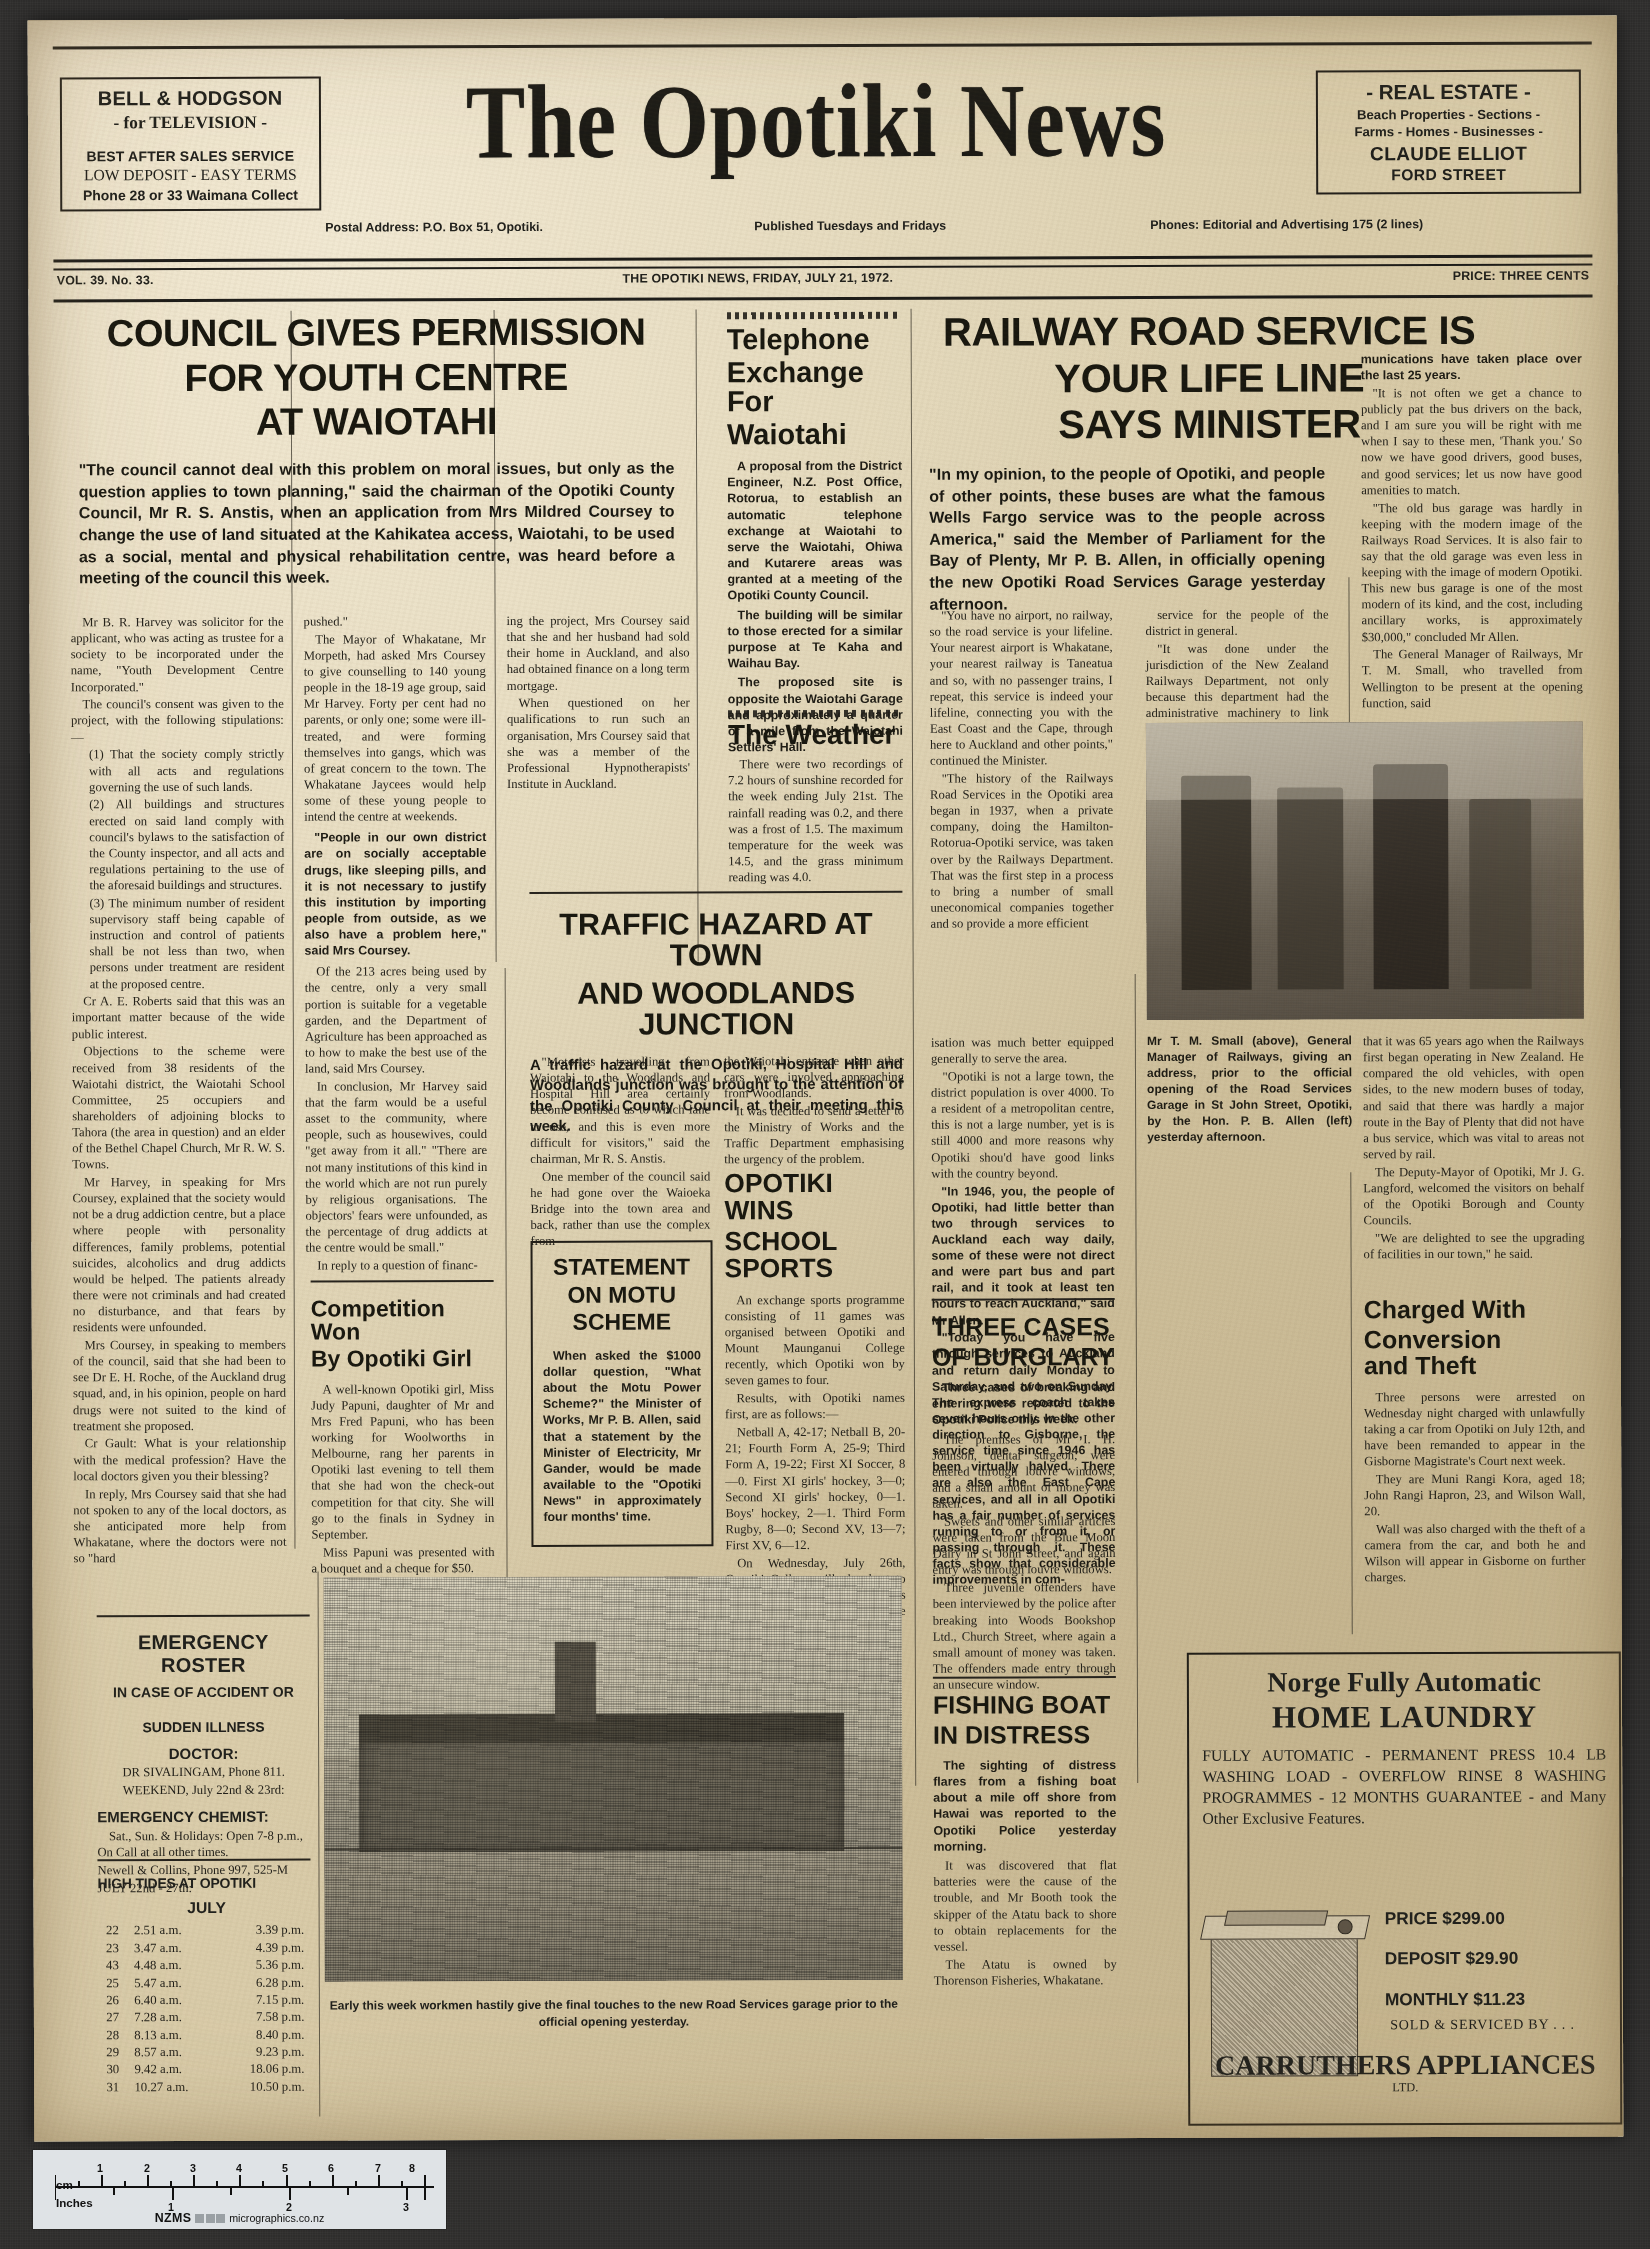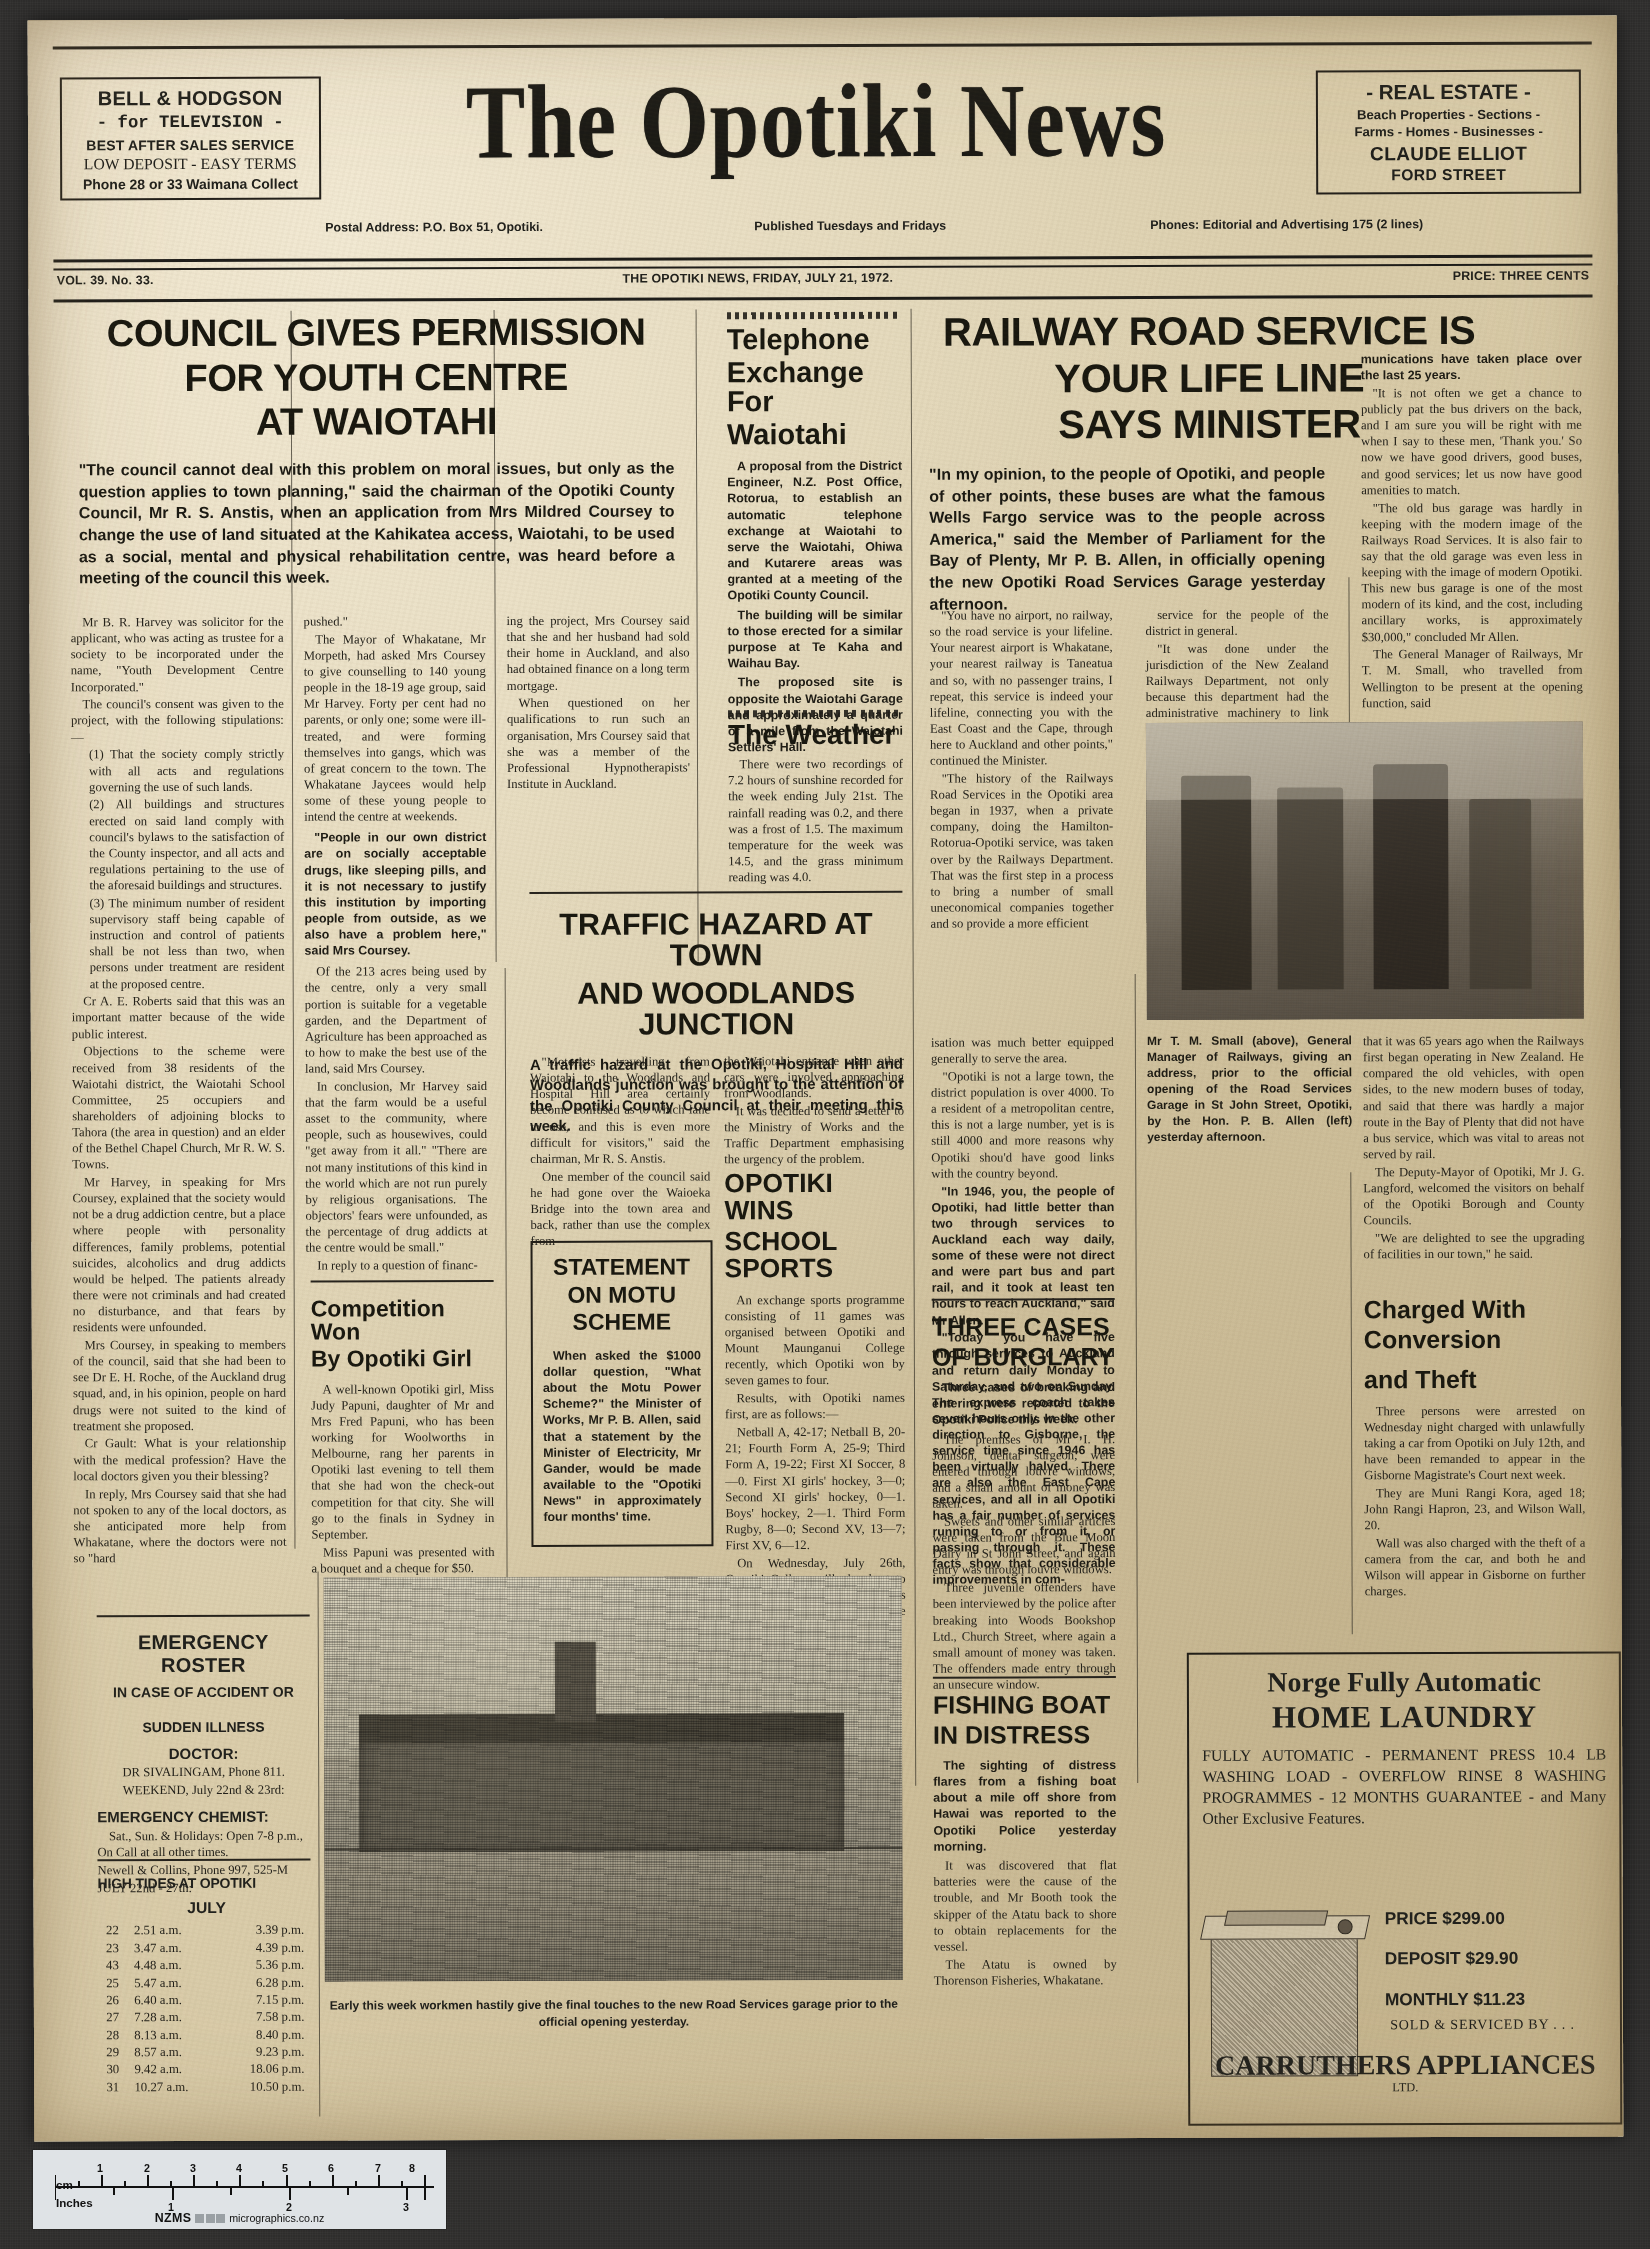--- a/index.html
+++ b/index.html
@@ -34,21 +34,21 @@
   .page{position:absolute;left:0;top:0;width:1589px;height:2121px;}
 
   
   .mast{position:absolute;left:25px;top:26.4px;width:1539px;height:206px;}
   .mastrule{position:absolute;left:0;right:0;height:2.5px;background:#1d1c19;}
   .mast .boxad{position:absolute;border:2.5px solid #221f1a;padding:5px 6.6px 6.6px;text-align:center;
     line-height:1.05;}
   .mast .boxad.left{left:6.6px;top:31px;width:244px;}
   .mast .boxad.right{left:1263px;top:28px;width:248px;}
   .ad-l1{font-family:"Liberation Sans",sans-serif;font-weight:bold;font-size:20px;letter-spacing:0.3px;margin:4.1px 0 5px;}
-  .ad-l2{font-family:Liberation Mono, monospace;font-weight:bold;font-size:17.3px;margin:0 0 5px;}
+  .ad-l2{font-family:Liberation Serif, serif;font-weight:bold;font-size:17.3px;margin:0 0 16px;}
   .ad-l3{font-family:"Liberation Sans",sans-serif;font-weight:bold;font-size:14px;margin:0 0 4.1px;letter-spacing:0.2px;}
   .ad-l4{font-family:"Liberation Serif",serif;font-size:15.7px;margin:0 0 4.1px;}
   .ad-l5{font-family:"Liberation Sans",sans-serif;font-weight:bold;font-size:14px;margin:0;}
   .re1{font-family:"Liberation Sans",sans-serif;font-weight:bold;font-size:20.6px;margin:3.3px 0 5.8px;}
   .re2{font-family:"Liberation Sans",sans-serif;font-weight:bold;font-size:13.2px;margin:0 0 3.3px;}
   .re3{font-family:"Liberation Sans",sans-serif;font-weight:bold;font-size:19px;margin:5px 0 3.3px;letter-spacing:0.4px;}
   .re4{font-family:"Liberation Sans",sans-serif;font-weight:bold;font-size:15.7px;margin:0 0 1.7px;letter-spacing:0.4px;}
 
   .flag{position:absolute;left:272px;top:33px;width:982px;text-align:center;
     font-family:"Liberation Serif",serif;font-weight:bold;font-size:89px;line-height:1;
@@ -343,21 +343,21 @@
 
     <div class="col bodytxt" style="left:1332px;top:1017px;width:221px;">
       <p style="text-indent:0;">that it was 65 years ago when the Railways first began operating in New Zealand. He compared the old vehicles, with open sides, to the new modern buses of today, and said that there was hardly a major route in the Bay of Plenty that did not have a bus service, which was vital to areas not served by rail.</p>
       <p>The Deputy-Mayor of Opotiki, Mr J. G. Langford, welcomed the visitors on behalf of the Opotiki Borough and County Councils.</p>
       <p>"We are delighted to see the upgrading of facilities in our town," he said.</p>
     </div>
 
     <div class="col" style="left:1332px;top:1281px;width:221px;">
       <h2 class="head" style="font-size:25px;">Charged With</h2>
       <h2 class="head" style="font-size:25px;margin-top:4.1px;">Conversion</h2>
-      <h2 class="head" style="font-size:25px;margin-top:15px;">and Theft</h2>
+      <h2 class="head" style="font-size:25px;margin-top:1px;">and Theft</h2>
       <div class="bodytxt" style="margin-top:10px;">
         <p>Three persons were arrested on Wednesday night charged with unlawfully taking a car from Opotiki on July 12th, and have been remanded to appear in the Gisborne Magistrate's Court next week.</p>
         <p>They are Muni Rangi Kora, aged 18; John Rangi Hapron, 23, and Wilson Wall, 20.</p>
         <p>Wall was also charged with the theft of a camera from the car, and both he and Wilson will appear in Gisborne on further charges.</p>
       </div>
     </div>
 
     <div class="hrule" style="position:absolute;left:900px;top:1281px;width:183px;"></div>
     <div class="col" style="left:900px;top:1297px;width:183px;">
       <h2 class="head" style="font-size:25px;">THREE CASES</h2>

